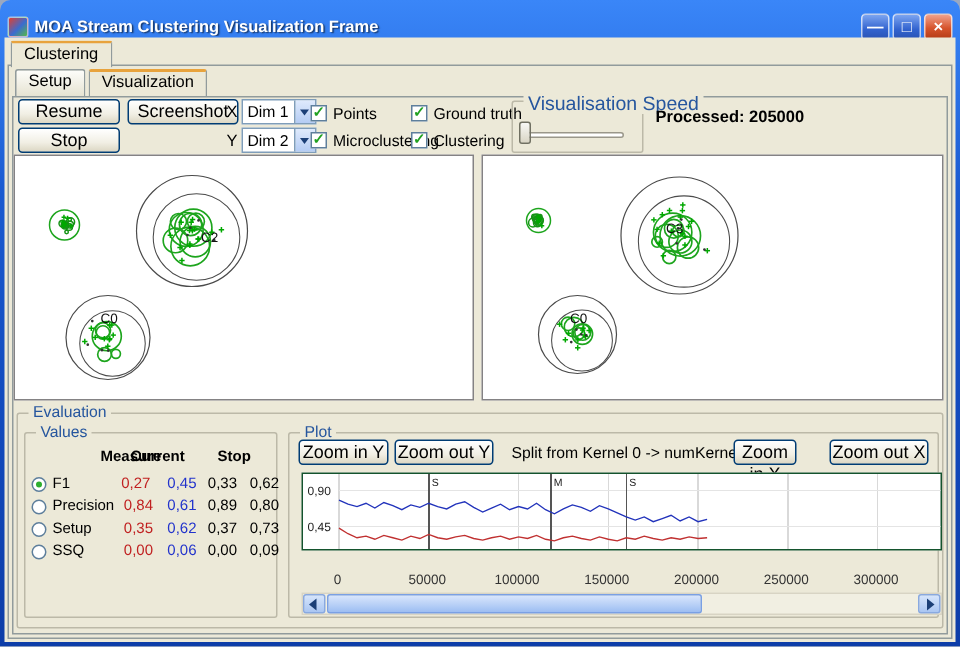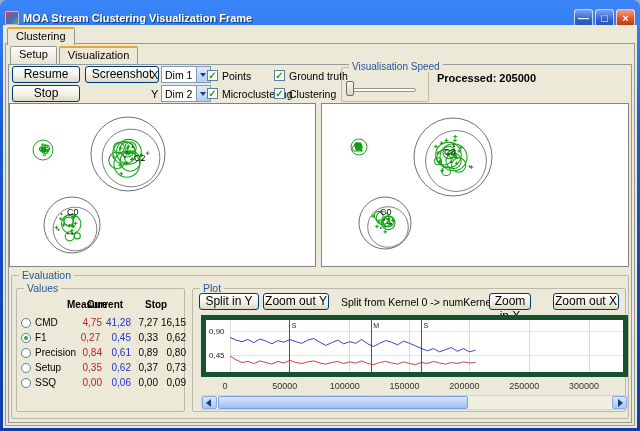--- a/index.html
+++ b/index.html
@@ -62,21 +62,21 @@
 
   
   .vhead { position:absolute; font-size:10px; font-weight:bold; color:#000; }
   .vrows { position:absolute; left:2px; right:2px; top:26px; }
   .vrow { display:grid; grid-template-columns:16px 44px 25px 29px 27px 28px; height:15px; align-items:center; font-size:10px; }
   .vrow .vm { text-align:left; }
   .vrow .vn { text-align:right; padding-right:2px; }
   .radio { width:10px; height:10px; border:1px solid #5e7f9c; border-radius:50%; background:#fff; position:relative; margin-left:2px; cursor:pointer; }
   .radio.sel::after { content:''; position:absolute; left:2px; top:2px; width:4px; height:4px; border-radius:50%; background:#2EAE2E; }
 
-  .chart { position:absolute; left:8px; top:26px; width:427px; height:62px; background:#fff; border:5px solid #14532d; }
+  .chart { position:absolute; left:8px; top:26px; width:427px; height:52px; background:#fff; border:1px solid #14532d; }
   .chart svg { width:100%; height:100%; display:block; }
   .xlabels { position:absolute; left:8px; top:92px; width:427px; height:10px; }
   .xlabels span { position:absolute; transform:translateX(-50%); font-size:9px; color:#333; }
   .status-text { position:absolute; font-size:10.5px; color:#000; }
 
   .scrollbar { position:absolute; left:8px; top:106px; width:427px; height:15px; background:#f1efe2; border:1px solid #d8d4c4; }
   .sb-btn { position:absolute; top:0; width:15px; height:13px; background:linear-gradient(180deg,#d6e5fc,#aac6f2);
     border:1px solid #89a9e0; border-radius:2px; cursor:pointer; }
   .sb-btn.left { left:0; } .sb-btn.right { right:0; }
   .sb-btn.left::after  { content:''; position:absolute; left:3px; top:2px; border:4px solid transparent; border-right:5px solid #1b3f77; border-left:none; }
@@ -139,21 +139,21 @@
               <span class="cb-box">✓</span>
               <span class="cb-label">Ground truth</span>
             </label>
             <label class="cb-item" style="left: 67px; top: 18px;">
               <span class="cb-box">✓</span>
               <span class="cb-label">Clustering</span>
             </label>
           </div>
 
         <div class="group" style="left:332px; top:2px; width:88px; height:35px;">
-          <span class="gtitle" style="font-size:10px;">Visualisation Speed</span>
+          <span class="gtitle" style="font-size:13px;">Visualisation Speed</span>
           <span class="slider-track"></span>
           <span class="slider-thumb"></span>
         </div>
 
         <span class="lbl" style="left:428px; top:7px; font-size:11px;font-weight:bold;">Processed:  205000</span>
 
         <div class="canvas" style="left:0; width:307px;">
             <svg>
               <circle cx="33" cy="46" r="10" fill="none" stroke="#1DA51D" stroke-width="1"></circle>
               <circle cx="31.65062227455346" cy="45.05747571840826" r="2.301500797877787" fill="none" stroke="#169416" stroke-width="1"></circle>
@@ -372,28 +372,20 @@
         <div class="group" style="left:2px; top:210px; width:618px; height:144px;">
           <span class="gtitle">Evaluation</span>
 
           <div class="group" style="left:4px; top:12px; width:169px; height:124px;">
             <span class="gtitle">Values</span>
             <span class="vhead" style="left:18px; top:10px;padding-left:32px;">Measure</span>
             <span class="vhead" style="left:70px; top:10px;">Current</span>
             <span class="vhead" style="left:128px; top:10px;">Stop</span>
             <div class="vrows">
                 <div class="vrow">
-                  <span class="radio"></span>
-                  <span class="vm">CMD</span>
-                  <span class="vn" style="color: rgb(192, 32, 32);">4,75</span>
-                  <span class="vn" style="color: rgb(34, 51, 204);">41,28</span>
-                  <span class="vn">7,27</span>
-                  <span class="vn">16,15</span>
-                </div>
-                <div class="vrow">
                   <span class="radio sel"></span>
                   <span class="vm">F1</span>
                   <span class="vn" style="color: rgb(192, 32, 32); text-align: center;">0,27</span>
                   <span class="vn" style="color: rgb(34, 51, 204);">0,45</span>
                   <span class="vn">0,33</span>
                   <span class="vn">0,62</span>
                 </div>
                 <div class="vrow">
                   <span class="radio"></span>
                   <span class="vm">Precision</span>
@@ -416,21 +408,21 @@
                   <span class="vn" style="color: rgb(192, 32, 32);">0,00</span>
                   <span class="vn" style="color: rgb(34, 51, 204);">0,06</span>
                   <span class="vn">0,00</span>
                   <span class="vn">0,09</span>
                 </div>
               </div>
           </div>
 
           <div class="group" style="left:180px; top:12px; width:434px; height:124px;">
             <span class="gtitle">Plot</span>
-            <div class="btn" style="left:6px; top:4px; width:60px;">Split in Y</div>
+            <div class="btn" style="left:6px; top:4px; width:60px;">Zoom in Y</div>
             <div class="btn" style="left:70px; top:4px; width:66px;">Zoom out Y</div>
             <span class="status-text" style="left:148px; top:7px;">Split from Kernel 0 -&gt; numKernels = 3</span>
             <div class="btn" style="left:296px; top:4px; width:42px;">Zoom in X</div>
             <div class="btn" style="left:360px; top:4px; width:66px;">Zoom out X</div>
 
             <div class="chart">
                 <svg>
                   <line x1="24" y1="0" x2="24" y2="60" stroke="#d9d9d9" stroke-width="1" shape-rendering="crispEdges"></line>
                   <line x1="83.84848484848484" y1="0" x2="83.84848484848484" y2="60" stroke="#d9d9d9" stroke-width="1" shape-rendering="crispEdges"></line>
                   <line x1="143.6969696969697" y1="0" x2="143.6969696969697" y2="60" stroke="#d9d9d9" stroke-width="1" shape-rendering="crispEdges"></line>

